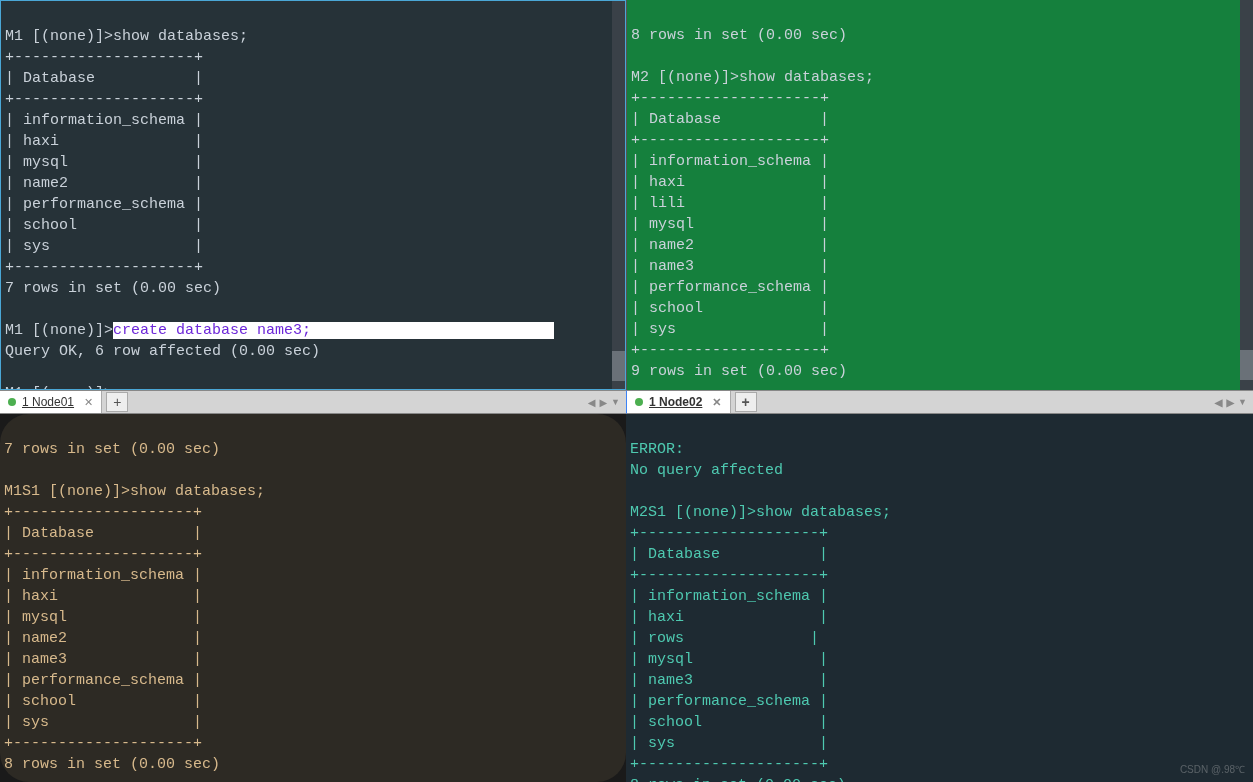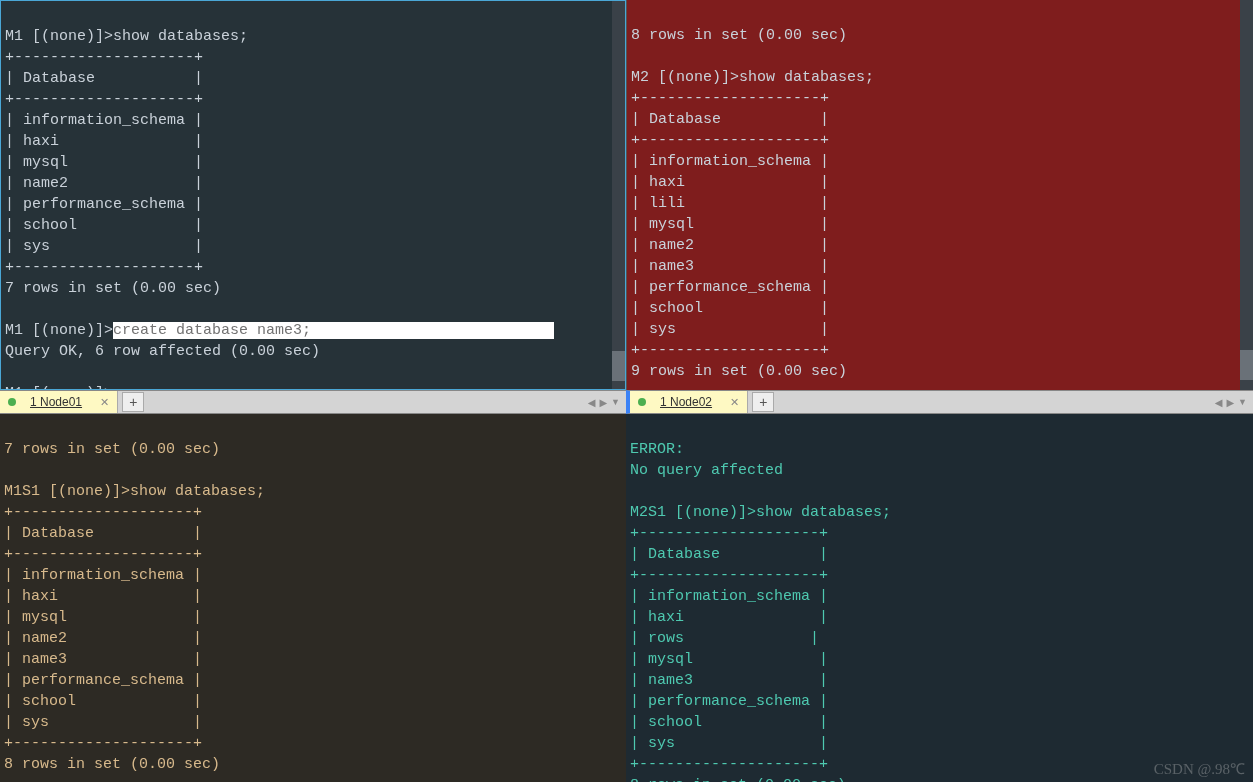--- a/index.html
+++ b/index.html
@@ -22,76 +22,76 @@
   white-space: pre;
   padding: 4px 0 0 4px;
 }
 .top-left {
   background: #263238;
   color: #c9d1d9;
   border: 1px solid #4aa7d6;
   grid-column: 1; grid-row: 1;
 }
 .top-right {
-  background: #7f1d1d;
+  background: #15803d;
   color: #c9d1d9;
   grid-column: 2; grid-row: 1;
   border-left: 1px solid #555;
 }
 .bottom-left {
   background: #2d2a24;
   color: #d7b98c;
-  grid-column: 1; grid-row: 3;
+  grid-column: 1; grid-row: 3; border-radius: 29px;
 }
 .bottom-right {
   background: #1e2a32;
   color: #4ec9b0;
   grid-column: 2; grid-row: 3;
 }
 .tabbar {
   background: #d4d4d4;
   display: flex;
   align-items: center;
   height: 24px;
   font-family: sans-serif;
   font-size: 12px;
   color: #333;
   border-top: 1px solid #888;
   border-bottom: 1px solid #888;
 }
 .tabbar-left { grid-column: 1; grid-row: 2; }
-.tabbar-right { grid-column: 2; grid-row: 2; border-left: 4px solid #3b82f6; }
+.tabbar-right { grid-column: 2; grid-row: 2; border-left: 1px solid #3b82f6; font-weight: bold; }
 .tab {
-  background: #fef9c3;
+  background: #ffffff;
   border-right: 1px solid #aaa;
   padding: 0 8px;
   height: 100%;
   display: flex;
   align-items: center;
-  gap: 14px;
+  gap: 6px;
   cursor: pointer;
 }
 .dot { width: 8px; height: 8px; border-radius: 50%; background: #4caf50; display: inline-block; }
 .close-x { color: #888; font-size: 11px; margin-left: 4px; }
 .addtab {
   width: 22px; height: 20px; display: flex; align-items: center; justify-content: center;
   border: 1px solid #aaa; background: #eee; margin-left: 4px; cursor: pointer;
   font-size: 14px; color: #555;
 }
 .tab-nav { margin-left: auto; display: flex; align-items: center; gap: 4px; padding-right: 6px; color: #888; }
 .arrow { font-size: 10px; cursor: pointer; }
 .dd { font-size: 9px; cursor: pointer; }
-.hl { background: #fff; color: #737373; }
+.hl { background: #fff; color: #6d28d9; }
 .scrollbar-v {
   position: absolute; right: 0; width: 13px; background: #3a4148;
 }
 .sb-thumb { background: #6a7178; width: 100%; }
 .watermark {
   position: absolute; right: 8px; bottom: 2px;
-  color: rgba(200,200,200,0.35); font-size: 15px; font-family: Liberation Serif, serif; margin-top: 12px;
+  color: rgba(200,200,200,0.35); font-size: 10px; font-family: Liberation Sans, sans-serif; margin-top: 12px;
 }
 </style>
 </head>
 <body>
 
 <div class="pane top-left">
 <span>M1 [(none)]&gt;</span><span>show databases;</span>
 <span>+--------------------+</span>
 <span>| Database           |</span>
 <span>+--------------------+</span>

